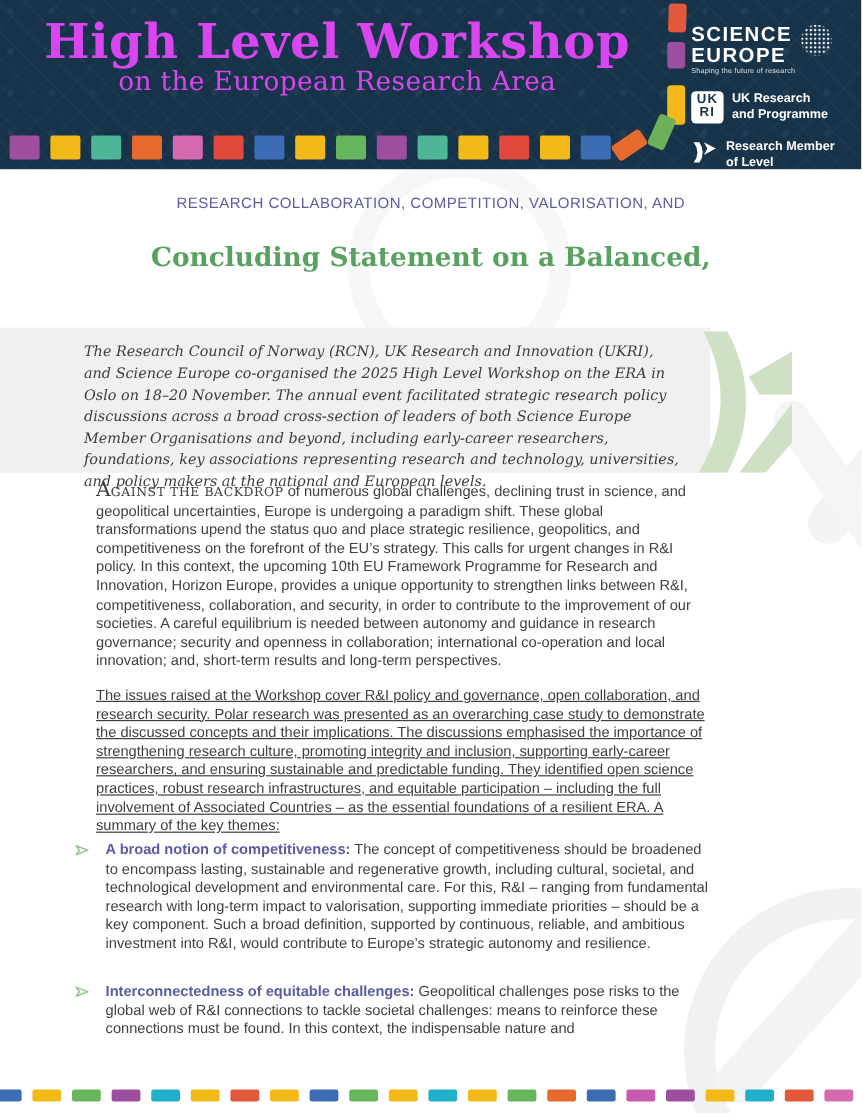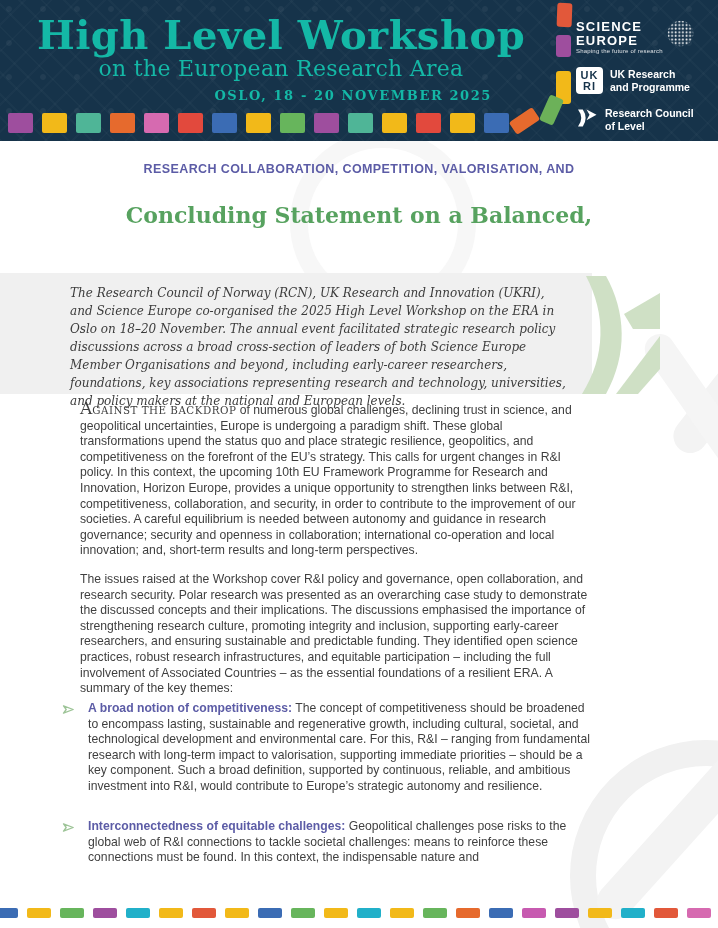--- a/index.html
+++ b/index.html
@@ -15,63 +15,63 @@
   .wm-stripe3{left:560px;top:800px;width:260px;height:36px;background:#f3f3f3;transform:rotate(-48deg);border-radius:22px;}
 
   
   .header{position:absolute;left:0;top:0;width:718px;height:141px;background:#16334a;z-index:2;}
   .header::before{content:"";position:absolute;inset:0;
      background-image:
        radial-gradient(circle at 9px 9px, rgba(255,255,255,0.05) 2.4px, transparent 3.4px),
        repeating-linear-gradient(45deg, rgba(255,255,255,0.025) 0 2px, transparent 2px 16px),
        repeating-linear-gradient(-45deg, rgba(255,255,255,0.02) 0 2px, transparent 2px 19px);
      background-size:34px 34px,auto,auto;}
-  .title-block{position:absolute;left:28px;top:14px;width:506px;text-align:center;color:#14b8a6;
+  .title-block{position:absolute;left:28px;top:14px;width:506px;text-align:center;color:#d946ef;
      font-family:"DejaVu Serif",serif;z-index:3;}
   .h-title{font-size:40px;font-weight:bold;letter-spacing:0.5px;line-height:1.05;}
   .h-sub{font-size:22px;margin-top:0px;letter-spacing:0.3px;}
   .h-date{font-size:13px;font-weight:bold;letter-spacing:1.6px;text-align:right;padding-right:42px;margin-top:7px;}
 
   
   .corner-dashes{position:absolute;inset:0;z-index:3;}
   .corner-dashes .dash{position:absolute;width:15px;border-radius:3px;}
   .corner-dashes .dash:nth-child(1){left:557px;top:3px;height:24px;transform:rotate(2deg);}
   .corner-dashes .dash:nth-child(2){left:556px;top:35px;height:22px;}
   .corner-dashes .dash:nth-child(3){left:556px;top:71px;height:33px;}
   .corner-dashes .dash:nth-child(4){left:544px;top:96px;height:28px;transform:rotate(24deg);}
   .corner-dashes .dash:nth-child(5){left:517px;top:107px;height:28px;transform:rotate(56deg);}
 
   .header-dash-row{position:absolute;left:8px;top:113px;display:flex;gap:9px;z-index:3;}
   .header-dash-row .dash{width:25px;height:20px;border-radius:2px;flex:none;}
 
   
   .logos{position:absolute;left:576px;top:20px;width:136px;color:#ffffff;z-index:4;}
   .logo-se{display:flex;align-items:flex-start;gap:4px;}
-  .se-text{font-size:13px;font-weight:bold;letter-spacing:1.2px;line-height:1.05;}
+  .se-text{font-size:17px;font-weight:bold;letter-spacing:1.2px;line-height:1.05;}
   .se-tagline{font-size:6px;letter-spacing:0.2px;opacity:0.85;font-weight:normal;margin-top:1px;}
   .logo-row{display:flex;align-items:center;gap:7px;margin-top:13px;}
   .ukri-box{width:27px;height:27px;background:#ffffff;border-radius:4px;color:#16334a;
      font-weight:bold;font-size:11px;line-height:11px;display:flex;flex-direction:column;
      align-items:center;justify-content:center;letter-spacing:1px;flex:none;}
   .logo-label{font-size:10.5px;font-weight:bold;line-height:1.25;}
 
   
   .kicker{position:absolute;left:0;top:160px;width:718px;text-align:center;color:#5c5ca6;
-     font-weight:bold;font-size:12.5px;letter-spacing:0.4px;line-height:1.45;z-index:1;}
+     font-weight:normal;font-size:12.5px;letter-spacing:0.4px;line-height:1.45;z-index:1;}
   .doc-title{position:absolute;left:0;top:202px;width:718px;text-align:center;color:#57a25f;
      font-family:"DejaVu Serif",serif;font-weight:bold;font-size:22px;line-height:1.2;z-index:1;}
 
   .intro-band{position:absolute;left:0;top:273px;width:592px;height:121px;background:#f0f0f0;z-index:1;}
   .intro-text{position:absolute;left:70px;top:284px;width:498px;
      font-family:"DejaVu Serif",serif;font-style:italic;font-size:12px;line-height:18px;color:#3c3c3c;z-index:2;margin:0;}
   .rcn-watermark{position:absolute;left:572px;top:276px;z-index:1;}
 
   .para{position:absolute;left:80px;width:508px;font-size:12.2px;line-height:15.6px;color:#3f3f3f;margin:0;z-index:2;}
   .para1{top:401px;}
-  .para2{top:572px;}
+  .para2{top:572px;text-decoration:underline;}
   .lead-cap{font-family:"DejaVu Serif",serif;font-size:17px;line-height:15.6px;}
   .lead-sc{font-family:"DejaVu Serif",serif;font-size:10.3px;letter-spacing:0.5px;}
 
   .bullet{position:absolute;left:62px;width:540px;z-index:2;}
   .bullet1{top:701px;}
   .bullet2{top:819px;}
   .bullet-icon{position:absolute;left:0;top:1px;}
   .bullet-text{margin:0 0 0 26px;width:505px;font-size:12.2px;line-height:15.6px;color:#3f3f3f;}
   .bullet-label{color:#5c5ca6;font-weight:bold;}
 
@@ -86,21 +86,20 @@
   <div class="wm wm-circle1"></div>
   <div class="wm wm-stripe1"></div>
   <div class="wm wm-stripe2"></div>
   <div class="wm wm-knot"></div>
   <div class="wm wm-stripe3"></div>
 
   <div class="header">
     <div class="title-block">
       <div class="h-title">High Level Workshop</div>
       <div class="h-sub">on the European Research Area</div>
-      <div class="h-date">OSLO, 18 - 20 NOVEMBER 2025</div>
     </div>
 
     <div class="corner-dashes">
         <div class="dash" style="background: rgb(226, 88, 58);"></div>
         <div class="dash" style="background: rgb(158, 78, 158);"></div>
         <div class="dash" style="background: rgb(242, 185, 25);"></div>
         <div class="dash" style="background: rgb(108, 177, 89);"></div>
         <div class="dash" style="background: rgb(230, 106, 45);"></div>
       </div>
     <div class="header-dash-row">
@@ -154,21 +153,21 @@
       </div>
 
       <div class="logo-row">
         <span>
           <svg width="22" height="22" viewBox="0 0 22 22">
             <path d="M2,2.5 Q8.5,11 2,19.5 L6.8,19.5 Q12.5,11 6.8,2.5 Z" fill="#ffffff"></path>
             <path d="M10.5,2.5 L20.5,7.8 L10.5,13.2 L13.5,7.8 Z" fill="#ffffff"></path>
           </svg>
         </span>
         <div class="logo-label">
-          <div>Research Council</div>
+          <div>Research Member</div>
           <div>of Level</div>
         </div>
       </div>
     </div>
   </div>
 
   <div class="kicker">
     <div>RESEARCH COLLABORATION, COMPETITION, VALORISATION, AND</div>
   </div>
 

